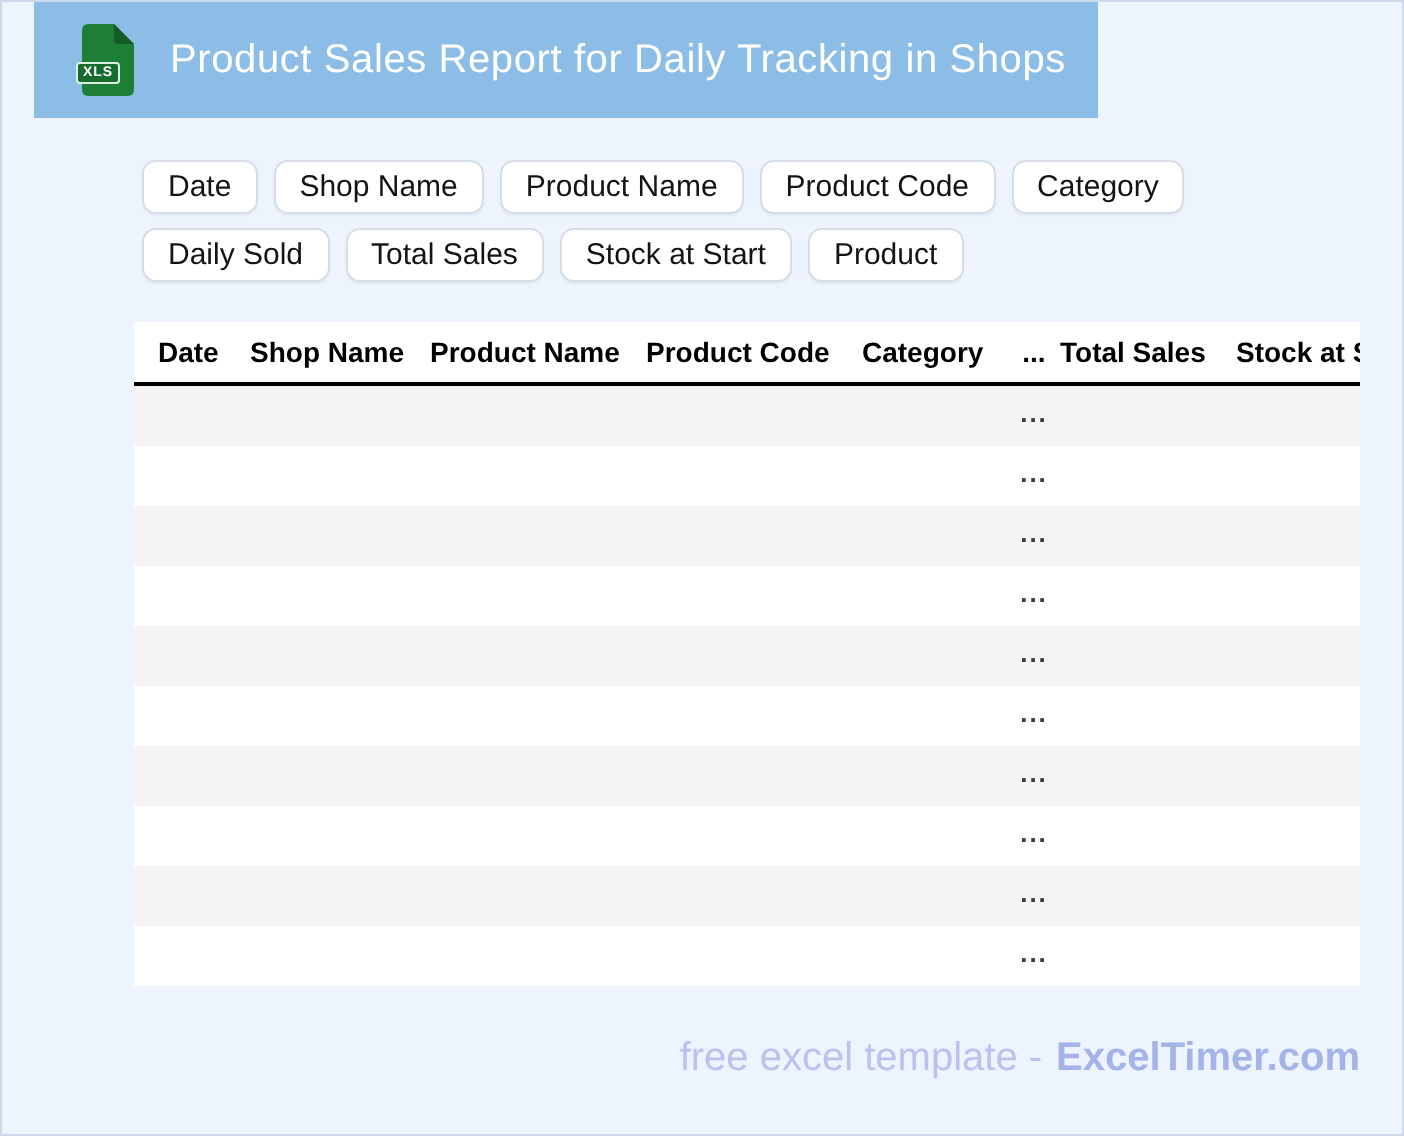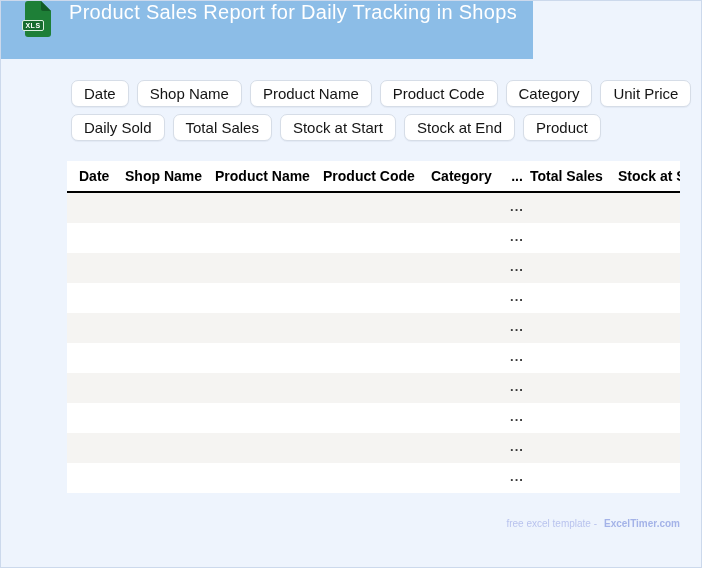--- a/index.html
+++ b/index.html
@@ -5,22 +5,22 @@
   * { margin:0; padding:0; box-sizing:border-box; }
   body { font-family:"Liberation Sans", sans-serif; background:#fff; }
 
   .page {
     width:702px; height:568px; position:relative; overflow:hidden;
     background:#eef4fd; border:1px solid #ccd9ec;
   }
 
   
   .titlebar {
-    position:absolute; left:0; top:0; width:532px; height:58px;
-    background:#8cbde7; display:flex; 
+    position:absolute; left:16px; top:0; width:532px; height:58px;
+    background:#8cbde7; display:flex; align-items:center;
   }
   .xls-icon { position:relative; width:26px; height:36px; margin-left:24px; flex-shrink:0; }
   .xls-icon svg { display:block; }
   .xls-badge {
     position:absolute; left:-3px; top:19px; width:22px; height:11px;
     background:#176b2f; border:1px solid #dcefe0; border-radius:2px;
     color:#fff; font-size:7px; font-weight:bold; line-height:9px; text-align:center;
     letter-spacing:0.5px;
   }
   .title {
@@ -55,21 +55,21 @@
   .trow { position:relative; height:30px; }
   .trow:nth-child(even) { background:#f5f4f2; }
   .dots {
     position:absolute; left:437px; top:0; width:26px; height:30px;
     line-height:28px; text-align:center; font-size:13px; font-weight:bold;
     color:#3a3a3a; letter-spacing:1px;
   }
 
   
   .footer {
-    position:absolute; right:21px; top:517px; font-size:10px; white-space:nowrap;
+    position:absolute; right:21px; top:517px; font-size:20px; white-space:nowrap;
   }
   .footer-caption { color:#b9c3ee; }
   .footer-brand { color:#a4b3e8; font-weight:bold; margin-left:7px; text-decoration:none; }
 </style>
 </head>
 <body>
 
 <div class="page">
 
   <div class="titlebar">
@@ -83,27 +83,25 @@
     <h1 class="title">Product Sales Report for Daily Tracking in Shops</h1>
   </div>
 
   <div class="chips">
     <div class="chip-row">
       <button class="chip">Date</button>
       <button class="chip">Shop Name</button>
       <button class="chip">Product Name</button>
       <button class="chip">Product Code</button>
       <button class="chip">Category</button>
-      <button class="chip">Unit Price</button>
     </div>
     <div class="chip-row">
       <button class="chip">Daily Sold</button>
       <button class="chip">Total Sales</button>
       <button class="chip">Stock at Start</button>
-      <button class="chip">Stock at End</button>
       <button class="chip">Product</button>
     </div>
   </div>
 
   <div class="table">
     <div class="thead">
       <div class="th c1">Date</div>
       <div class="th c2">Shop Name</div>
       <div class="th c3">Product Name</div>
       <div class="th c4">Product Code</div>

